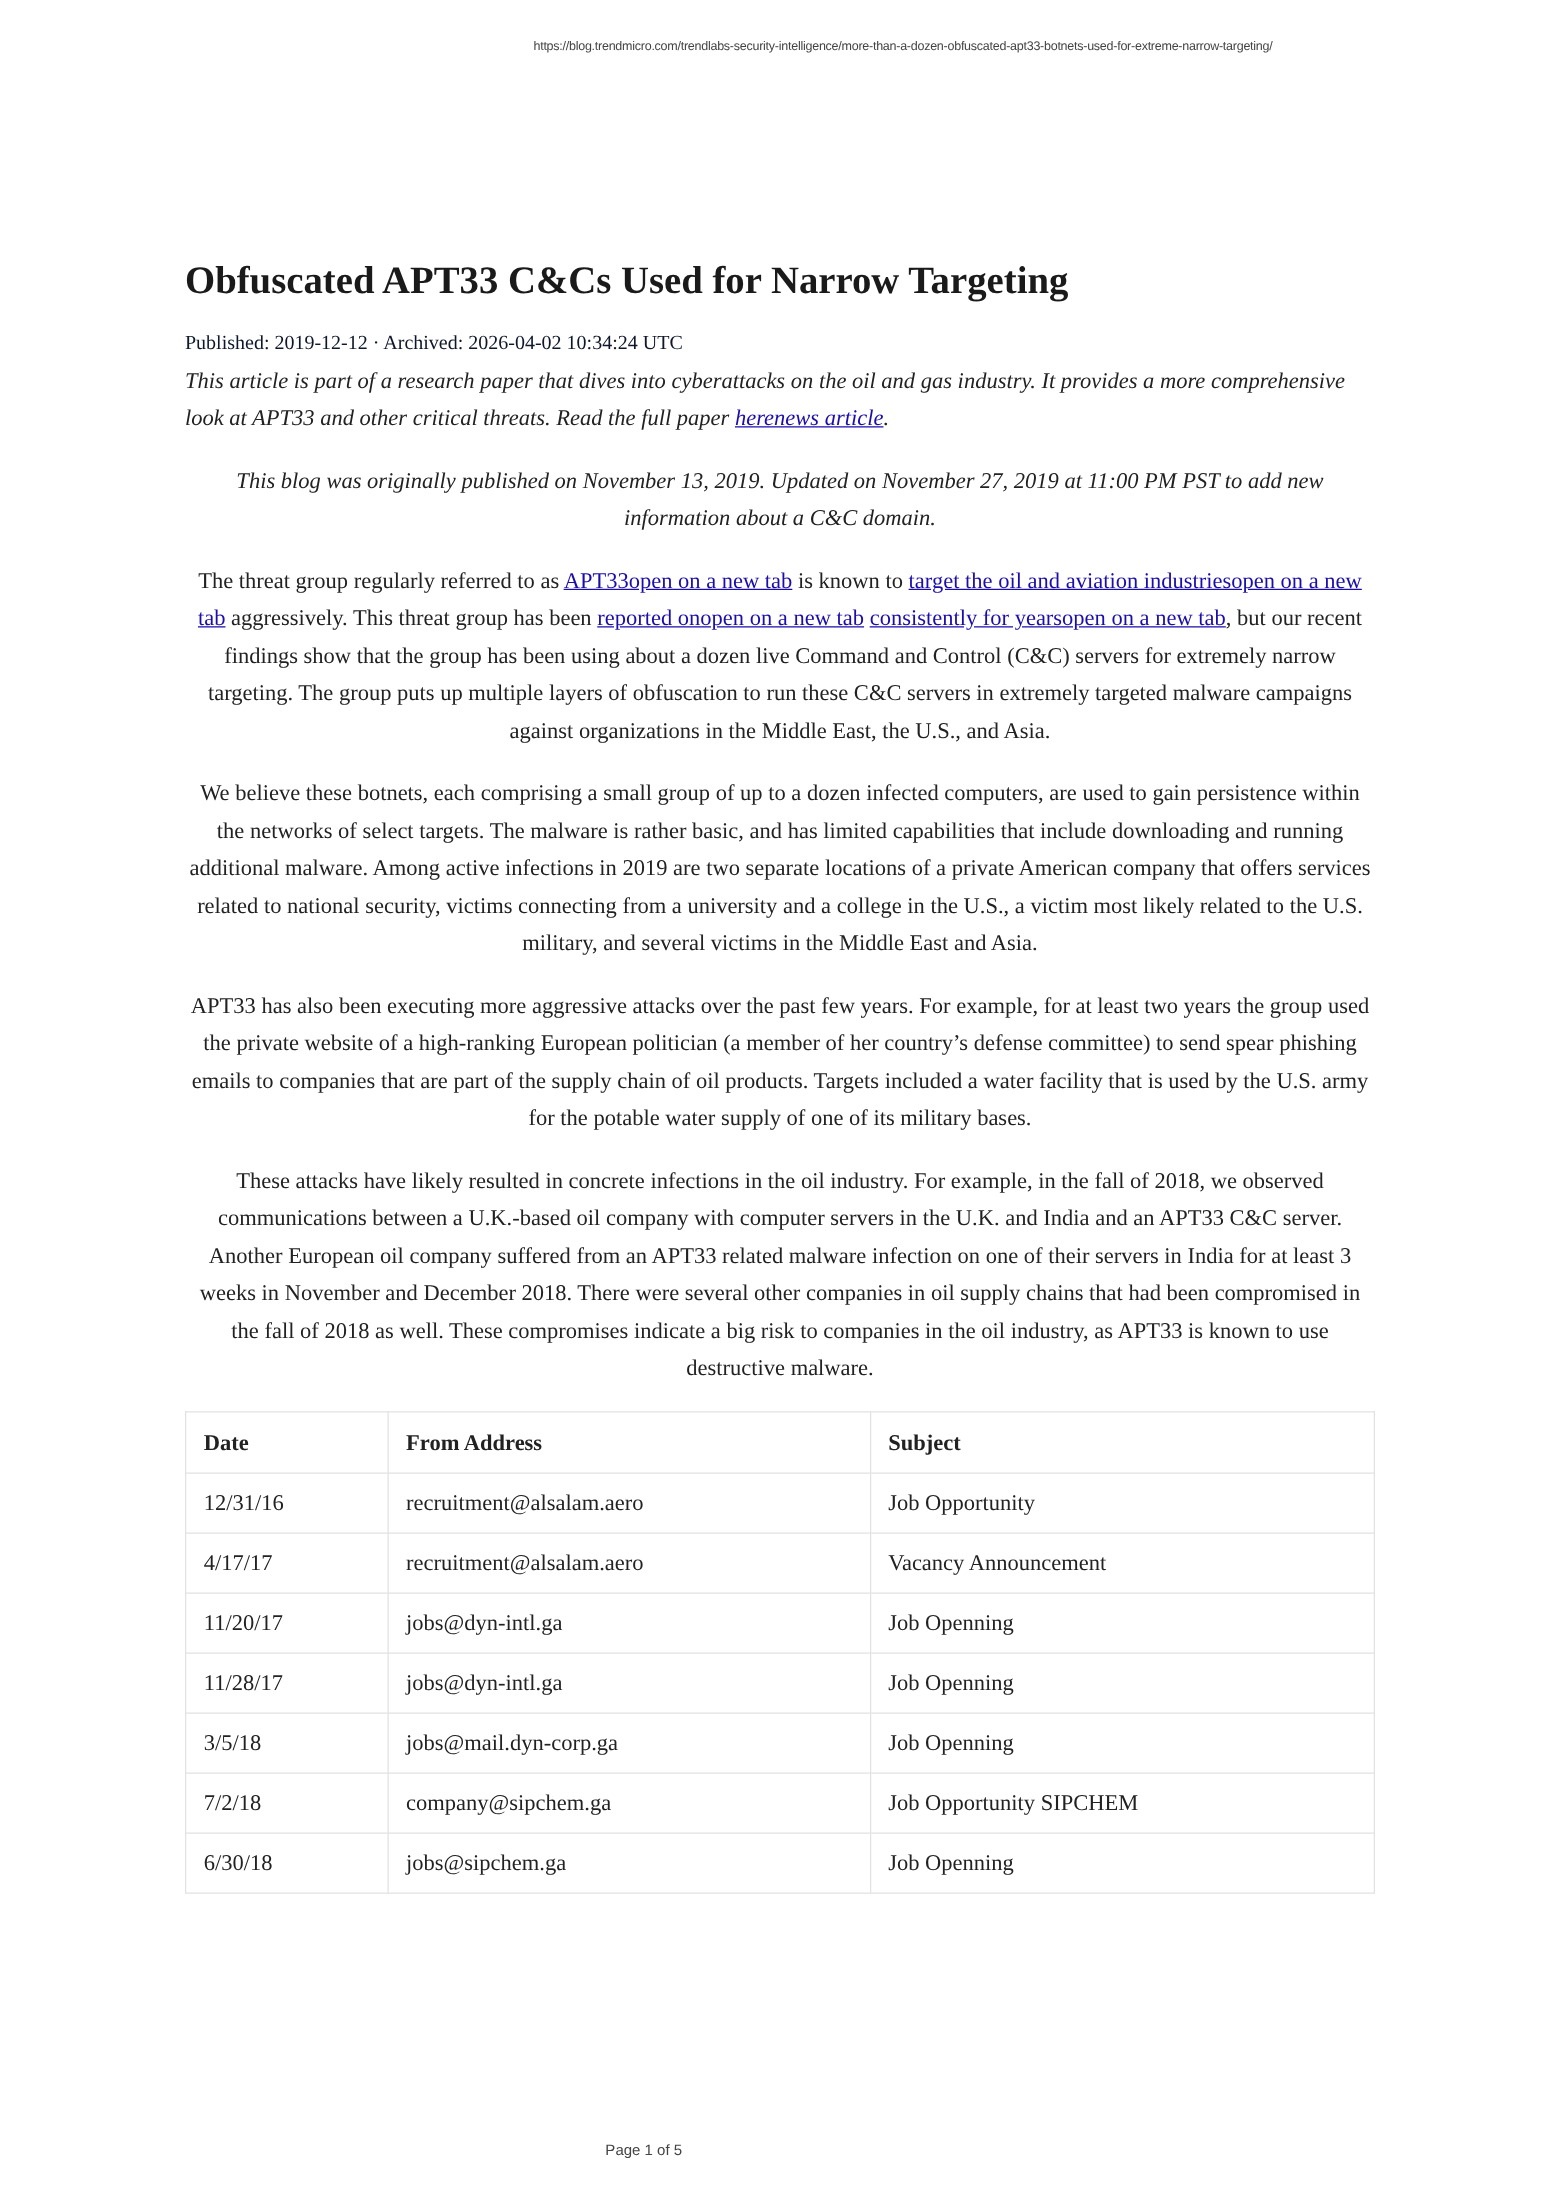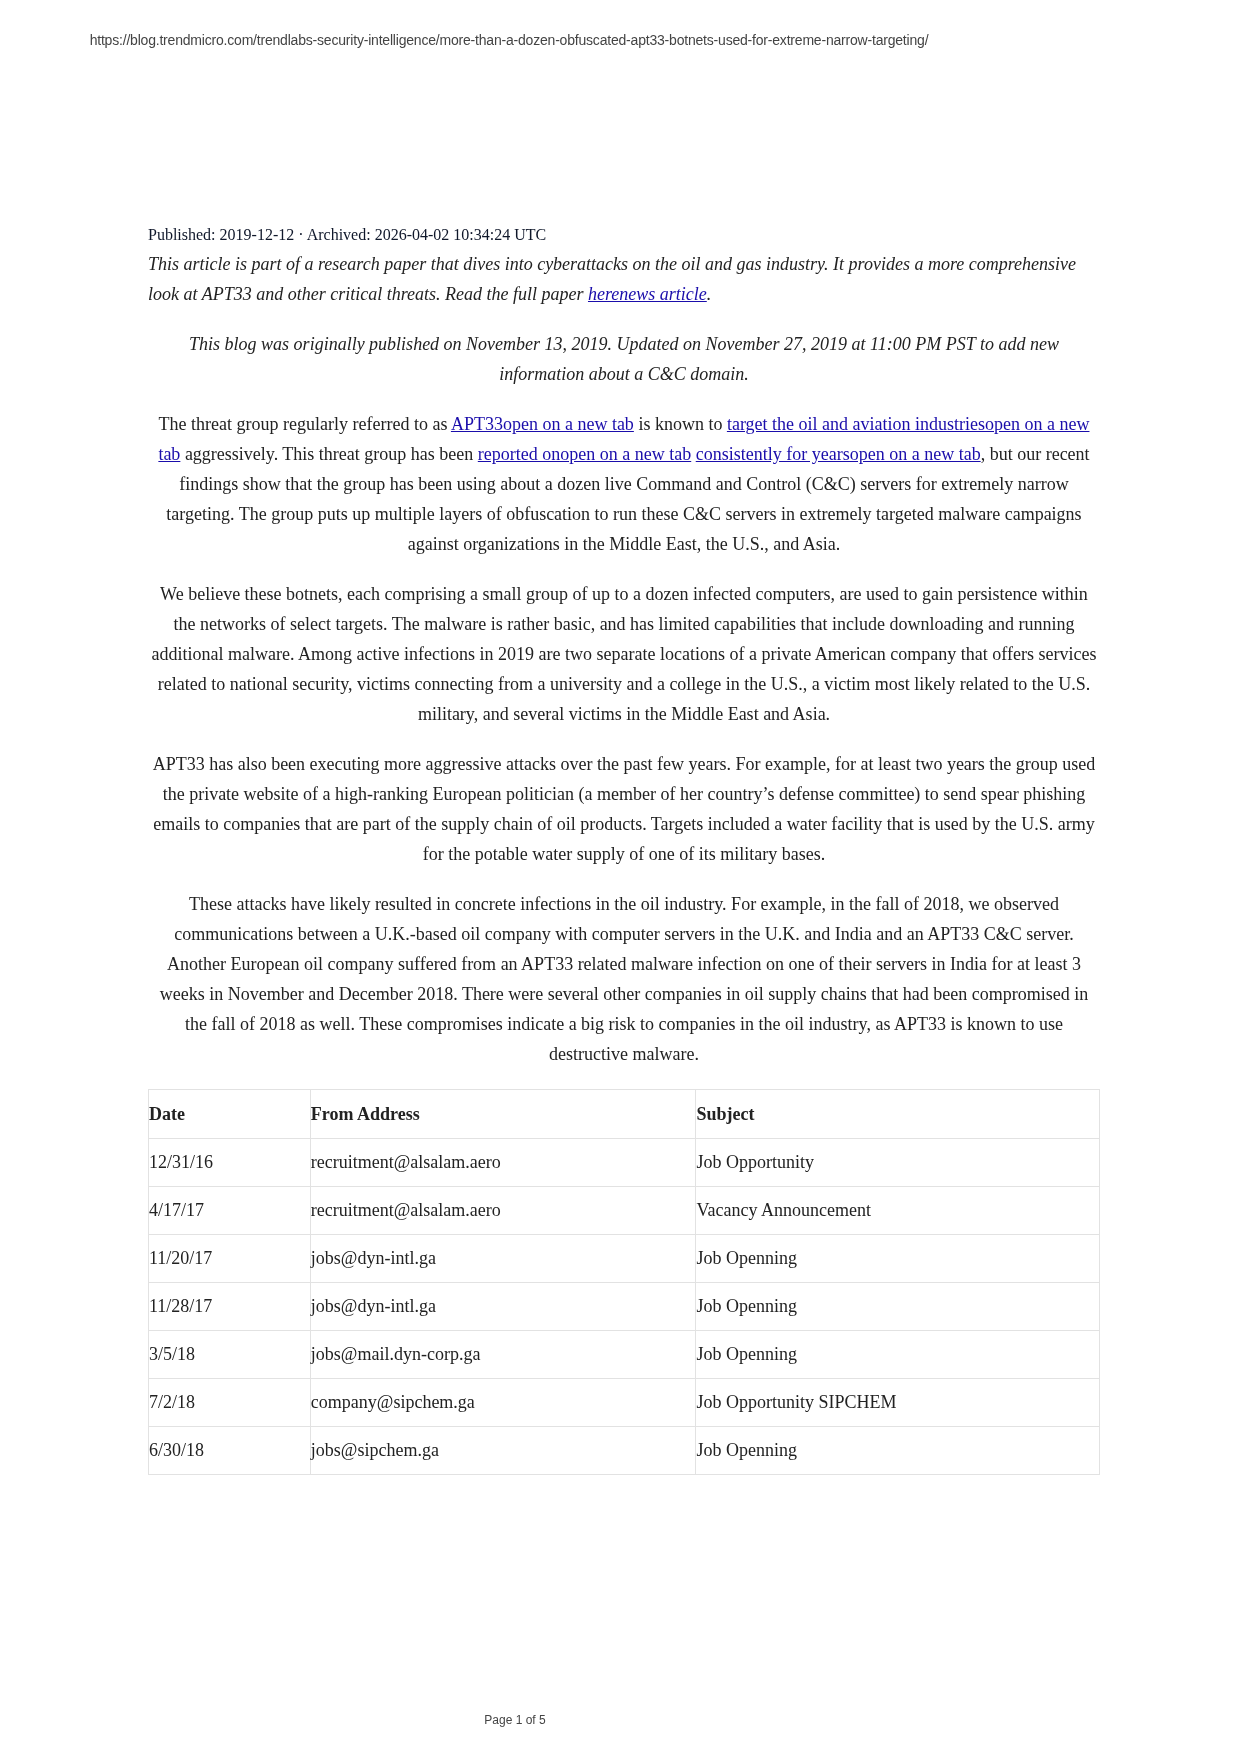--- a/index.html
+++ b/index.html
@@ -1,37 +1,38 @@
 <!DOCTYPE html>
 <html><head>
 <meta charset="utf-8">
 <style>
   html, body { margin: 0; padding: 0; background: #ffffff; }
   body { width: 1242px; height: 1756px; position: relative; font-family: "Liberation Serif", serif; color: #222222; }
-  .url-header { position: absolute; top: 32px; left: 0; width: 1018px; text-align: center; font-family: "Liberation Sans", sans-serif; font-size: 14px; color: #444444; letter-spacing: -0.2px; }
+  .url-header { position: absolute; top: 32px; left: 0; width: 1018px; text-align: right; font-family: "Liberation Sans", sans-serif; font-size: 10px; color: #444444; letter-spacing: -0.2px; }
   .page-footer { position: absolute; top: 1713px; left: 0; width: 1030px; text-align: center; font-family: "Liberation Sans", sans-serif; font-size: 12px; color: #444444; }
   .article { position: absolute; left: 148px; top: 204px; width: 952px; }
   h1 { margin: 0; font-family: "Liberation Serif", serif; font-weight: bold; font-size: 31px; color: #1a1a1a; line-height: 40px; }
   .meta { margin-top: 20px; font-size: 16px; color: #0f172a; line-height: 22px; }
   p { margin: 0; font-size: 18px; line-height: 30px; color: #222222; }
   p.intro { font-style: italic; }
   .meta + p { margin-top: 3px; }
   p + p { margin-top: 20px; text-align: center; }
   a { color: #1a0dab; text-decoration: underline; }
   table { margin-top: 20px; width: 952px; border-collapse: collapse; font-size: 18px; }
-  th, td { border: 1.5px solid #e2e2e2; padding: 0 0; height: 47px; text-align: left; vertical-align: middle; color: #222222; }
+  th, td { border: 1.5px solid #e2e2e2; padding: 0 14px; height: 47px; text-align: left; vertical-align: middle; color: #222222; }
   th { font-weight: bold; height: 48px; }
   col.c1 { width: 162px; } col.c2 { width: 386px; } col.c3 { width: 404px; }
 </style>
 </head>
 <body>
 
 <div class="url-header">https://blog.trendmicro.com/trendlabs-security-intelligence/more-than-a-dozen-obfuscated-apt33-botnets-used-for-extreme-narrow-targeting/</div>
 
 <div class="article">
+  <h1>Obfuscated APT33 C&amp;Cs Used for Narrow Targeting</h1>
   <div class="meta">Published: 2019-12-12 · Archived: 2026-04-02 10:34:24 UTC</div>
 
   <p class="intro"><span>This article is part of a research paper that dives into cyberattacks on the oil and gas industry. It provides a more comprehensive look at APT33 and other critical threats. Read the full paper </span><a href="#">herenews article</a><span>.</span></p>
 
   <p class="intro">This blog was originally published on November 13, 2019. Updated on November 27, 2019 at 11:00 PM PST to add new information about a C&amp;C domain.</p>
 
   <p><span>The threat group regularly referred to as </span><a href="#">APT33open on a new tab</a><span> is known to </span><a href="#">target the oil and aviation industriesopen on a new tab</a><span> aggressively. This threat group has been </span><a href="#">reported onopen on a new tab</a><span> </span><a href="#">consistently for yearsopen on a new tab</a><span>, but our recent findings show that the group has been using about a dozen live Command and Control (C&amp;C) servers for extremely narrow targeting. The group puts up multiple layers of obfuscation to run these C&amp;C servers in extremely targeted malware campaigns against organizations in the Middle East, the U.S., and Asia.</span></p>
 
   <p>We believe these botnets, each comprising a small group of up to a dozen infected computers, are used to gain persistence within the networks of select targets. The malware is rather basic, and has limited capabilities that include downloading and running additional malware. Among active infections in 2019 are two separate locations of a private American company that offers services related to national security, victims connecting from a university and a college in the U.S., a victim most likely related to the U.S. military, and several victims in the Middle East and Asia.</p>
   <p>APT33 has also been executing more aggressive attacks over the past few years. For example, for at least two years the group used the private website of a high-ranking European politician (a member of her country’s defense committee) to send spear phishing emails to companies that are part of the supply chain of oil products. Targets included a water facility that is used by the U.S. army for the potable water supply of one of its military bases.</p>

